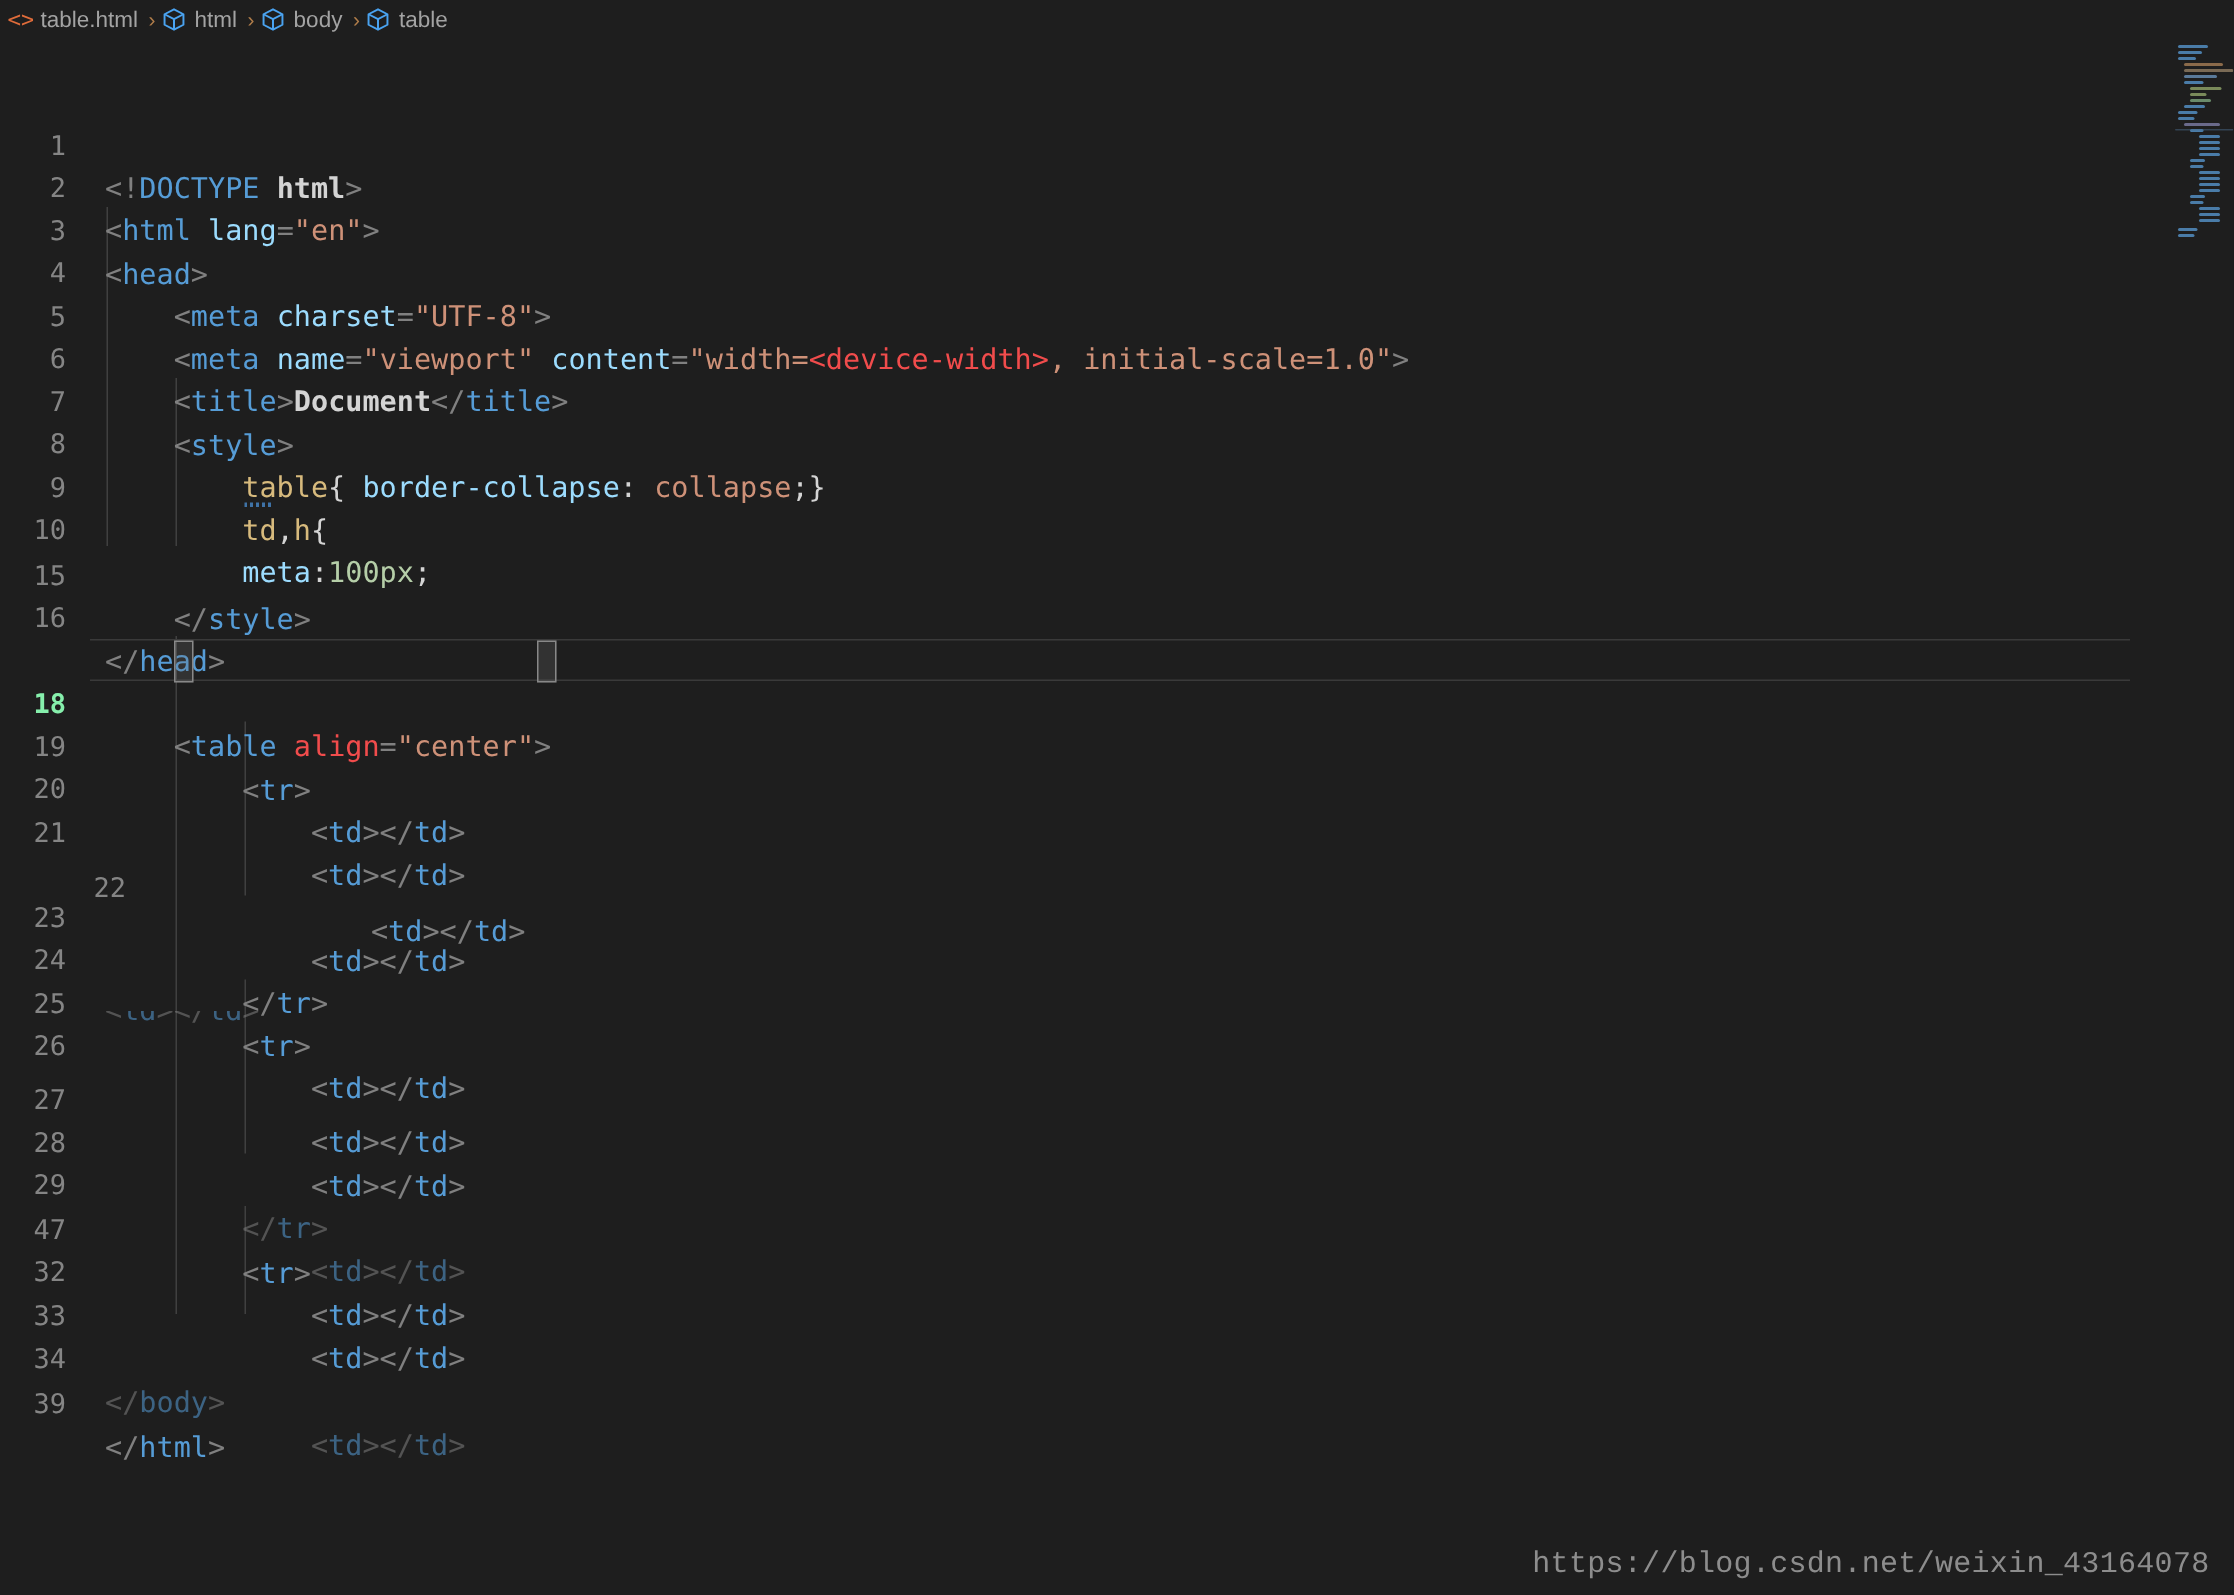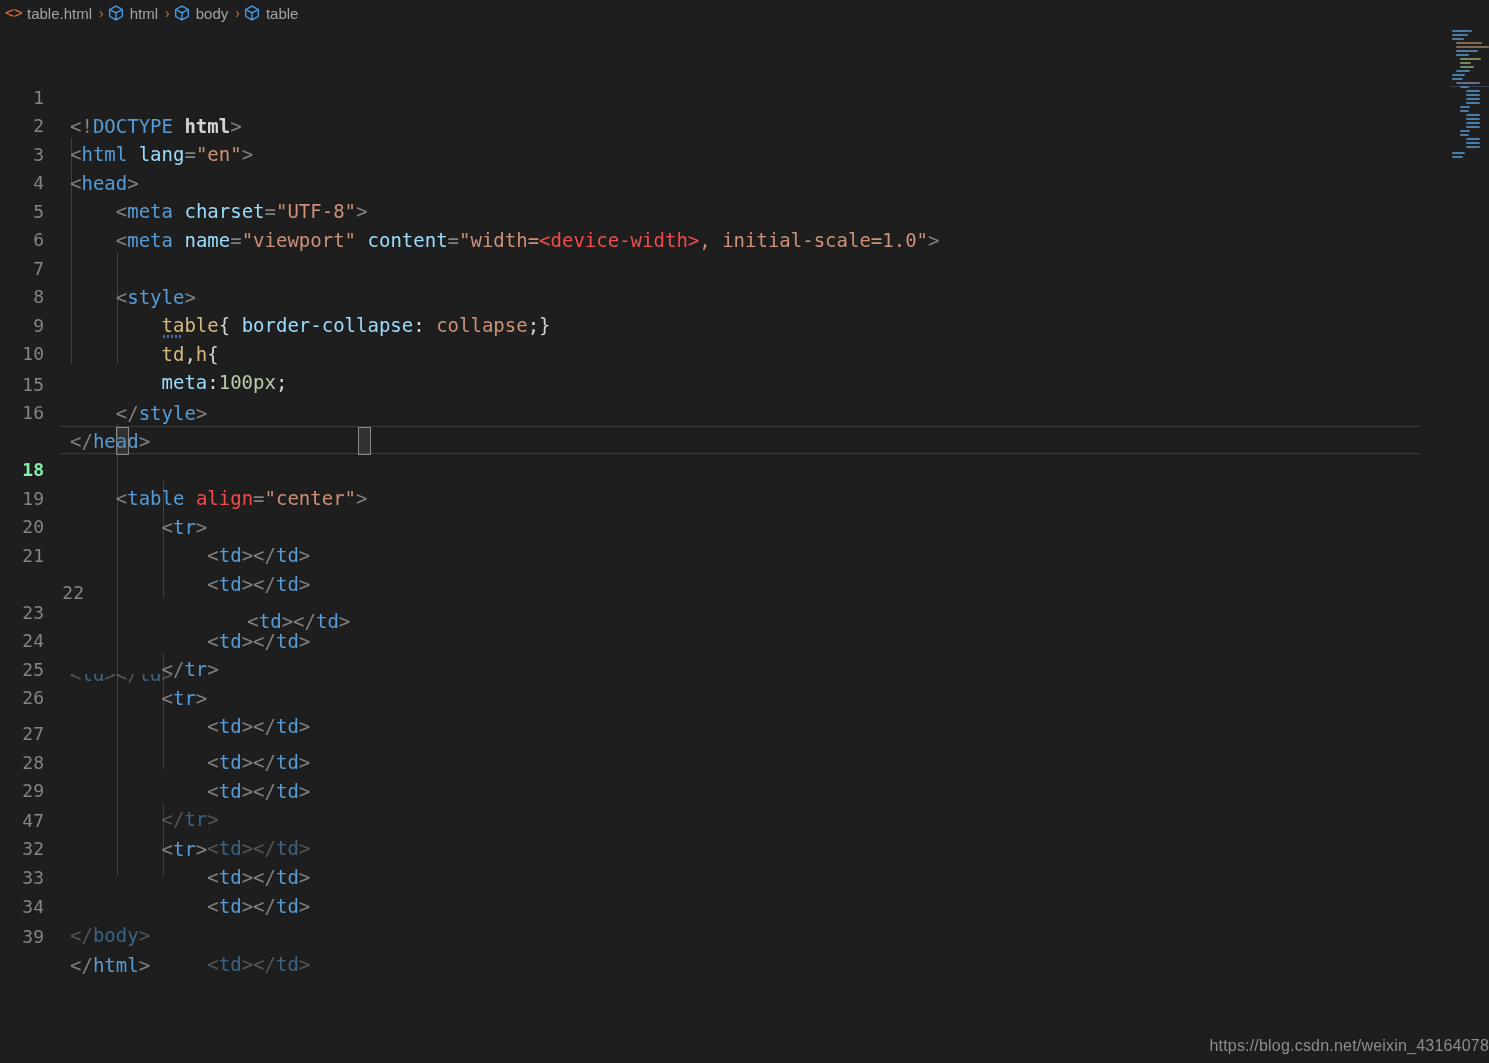--- a/index.html
+++ b/index.html
@@ -102,23 +102,23 @@
 
   
   #minimap{
     position:absolute;right:0;top:0;width:69px;height:1037px;
     background:#1e1e1e;overflow:hidden;
   }
   .mmline{position:absolute;height:2px;border-radius:1px;}
 
   
   #watermark{
-    position:absolute;right:0;bottom:8px;
-    font-family:Liberation Sans, sans-serif;
-    font-size:16px;color:#8d8d8d;
+    position:absolute;right:16px;bottom:8px;
+    font-family:Liberation Mono, monospace;
+    font-size:20px;color:#8d8d8d;
     letter-spacing:.2px;
   }
 </style>
 </head>
 <body>
 
 <div id="breadcrumb">
 
   <div class="crumb">
     <span class="ic">
@@ -196,20 +196,21 @@
       <span class="code">    <span class="t-punc">&lt;</span><span class="t-tag">meta</span> <span class="t-attr">charset</span><span class="t-punc">=</span><span class="t-str">"UTF-8"</span><span class="t-punc">&gt;</span></span>
     </div>
 
     <div class="row" style="top:143px;">
       <span class="lnum">5</span>
       <span class="code">    <span class="t-punc">&lt;</span><span class="t-tag">meta</span> <span class="t-attr">name</span><span class="t-punc">=</span><span class="t-str">"viewport"</span> <span class="t-attr">content</span><span class="t-punc">=</span><span class="t-str">"width=</span><span class="t-redtag">&lt;device-width&gt;</span><span class="t-str">, initial-scale=1.0"</span><span class="t-punc">&gt;</span></span>
     </div>
 
     <div class="row" style="top:171px;">
       <span class="lnum">6</span>
+      <span class="code">    <span class="t-punc">&lt;</span><span class="t-tag">title</span><span class="t-punc">&gt;</span><span class="t-text" style="font-weight:bold">Document</span><span class="t-punc">&lt;/</span><span class="t-tag">title</span><span class="t-punc">&gt;</span></span>
     </div>
 
     <div class="row" style="top:200px;">
       <span class="lnum">7</span>
       <span class="code">    <span class="t-punc">&lt;</span><span class="t-tag">style</span><span class="t-punc">&gt;</span></span>
     </div>
 
     <div class="row" style="top:228px;">
       <span class="lnum">8</span>
       <span class="code">        <span class="t-sel">table</span><span class="t-brace">{</span> <span class="t-prop">border-collapse</span><span class="t-colon">:</span> <span class="t-val">collapse</span><span class="t-brace">;}</span></span>

